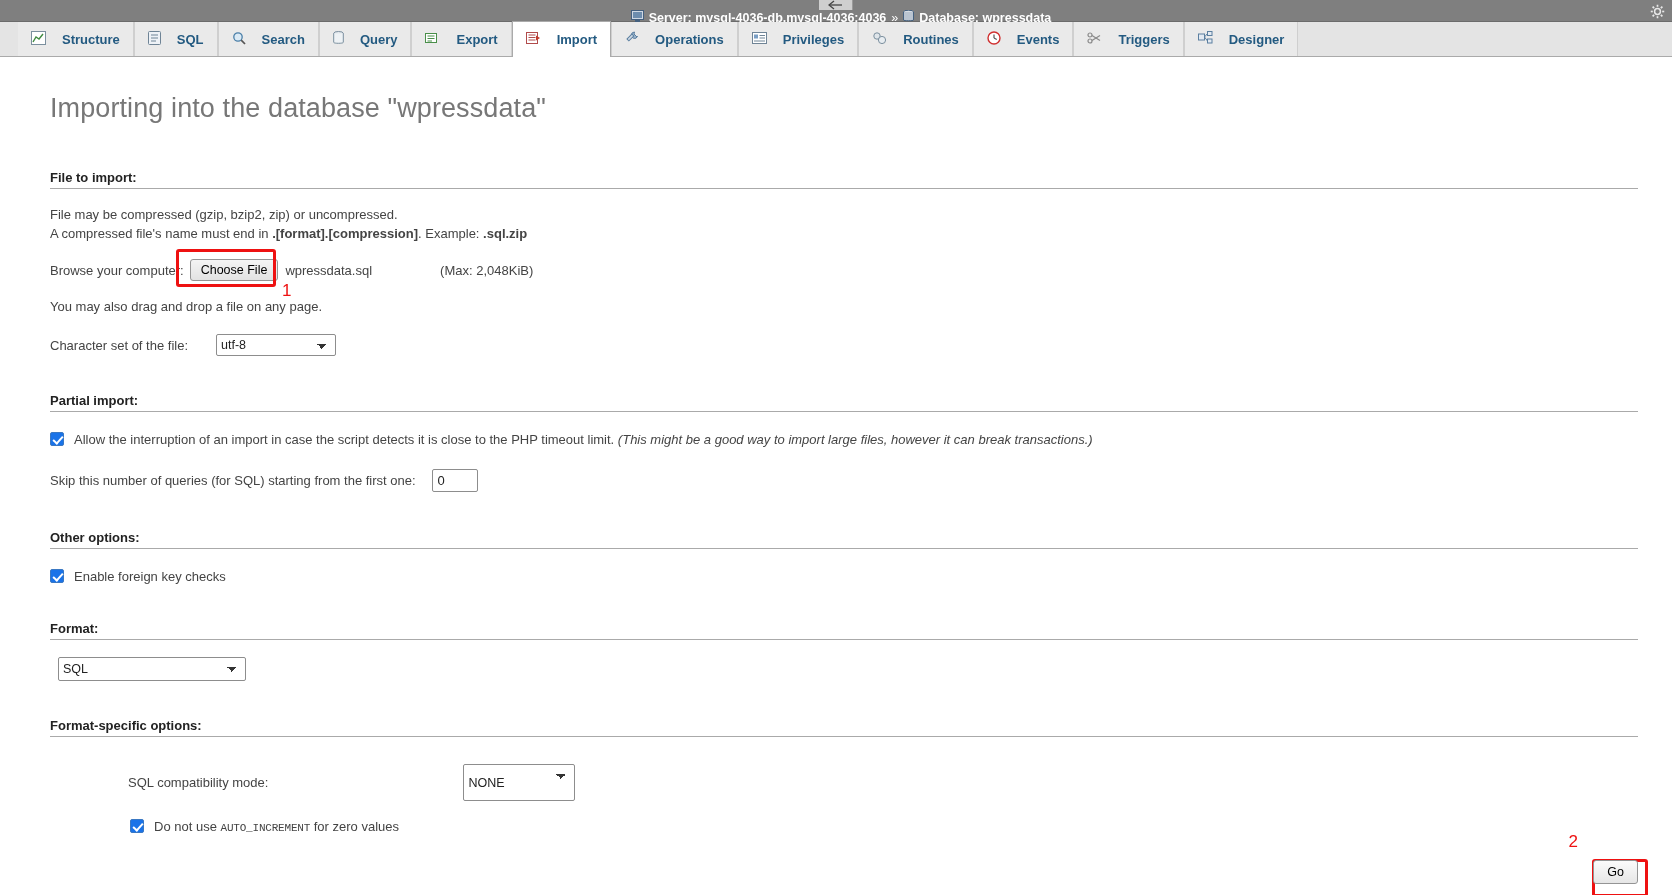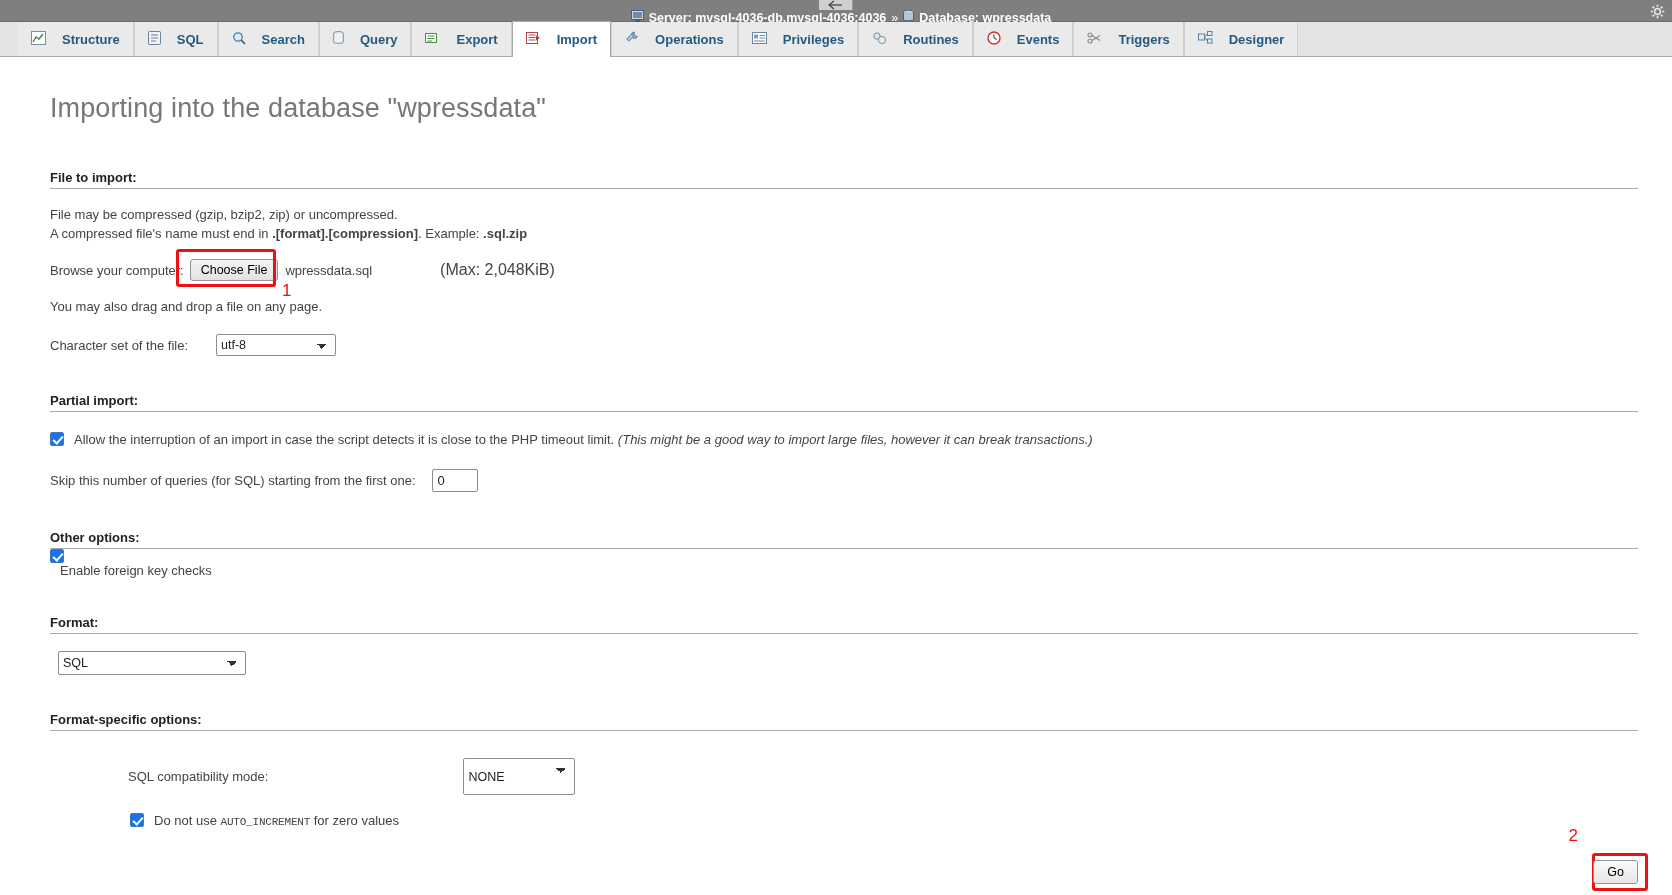--- a/index.html
+++ b/index.html
@@ -125,21 +125,21 @@
     font-size: 12.5px;
     color: #000;
     background: linear-gradient(#f4f4f4, #e2e2e2);
     border: 1px solid #949494;
     border-radius: 3px;
     padding: 3px 10px;
     margin-left: 6px;
     cursor: pointer;
   }
   .file-name { margin-left: 7px; color: #444; font-size: 13px; }
-  .max-size { margin-left: 68px; color: #444; font-size: 16px; }
+  .max-size { margin-left: 68px; color: #444; font-size: 13px; }
 
   .hl-box {
     position: absolute;
     border: 3px solid #ee1111;
     border-radius: 3px;
     pointer-events: none;
   }
   .annot-num {
     position: absolute;
     color: #ee1111;
@@ -449,21 +449,21 @@
     </div>
 
     <div class="skip-row">
       <span class="ptext">Skip this number of queries (for SQL) starting from the first one:</span>
       <input class="num-field" type="text" value="0" style="">
     </div>
 
     <div class="section-title" style="margin-top:38px;">Other options:</div>
     <hr class="rule">
 
-    <div class="cbrow" style="flex-direction:column;">
+    <div class="cbrow" style="margin-top:20px;">
       <input type="checkbox" class="pma-cb" checked="" style="">
       <span class="cb-label">Enable foreign key checks</span>
     </div>
 
     <div class="section-title" style="margin-top:37px;">Format:</div>
     <hr class="rule">
 
     <div style="margin:17px 0 0 24px;">
       <select class="pma-select" style="width:188px; height:24px;">
         <option>SQL</option>
@@ -483,19 +483,19 @@
     <div class="cbrow" style="margin:18px 0 0 96px;">
       <input type="checkbox" class="pma-cb" checked="" style="">
       <span class="cb-label">
         <span>Do not use </span><span class="mono">AUTO_INCREMENT</span><span> for zero values</span>
       </span>
     </div>
 
     <div style="position:relative; height:70px;">
       <span class="annot-num" style="right:76px; top:-4px;">2</span>
       <div class="hl-box" style="right:6px; top:23px; width:56px; height:38px;"></div>
-      <button class="go-btn" style="position:absolute; right:16px; top:30px;">Go</button>
+      <button class="go-btn" style="position:absolute; right:16px; top:24px;">Go</button>
     </div>
 
     <hr class="footer-rule">
 
   </div>
 </div>
 
 </body></html>

